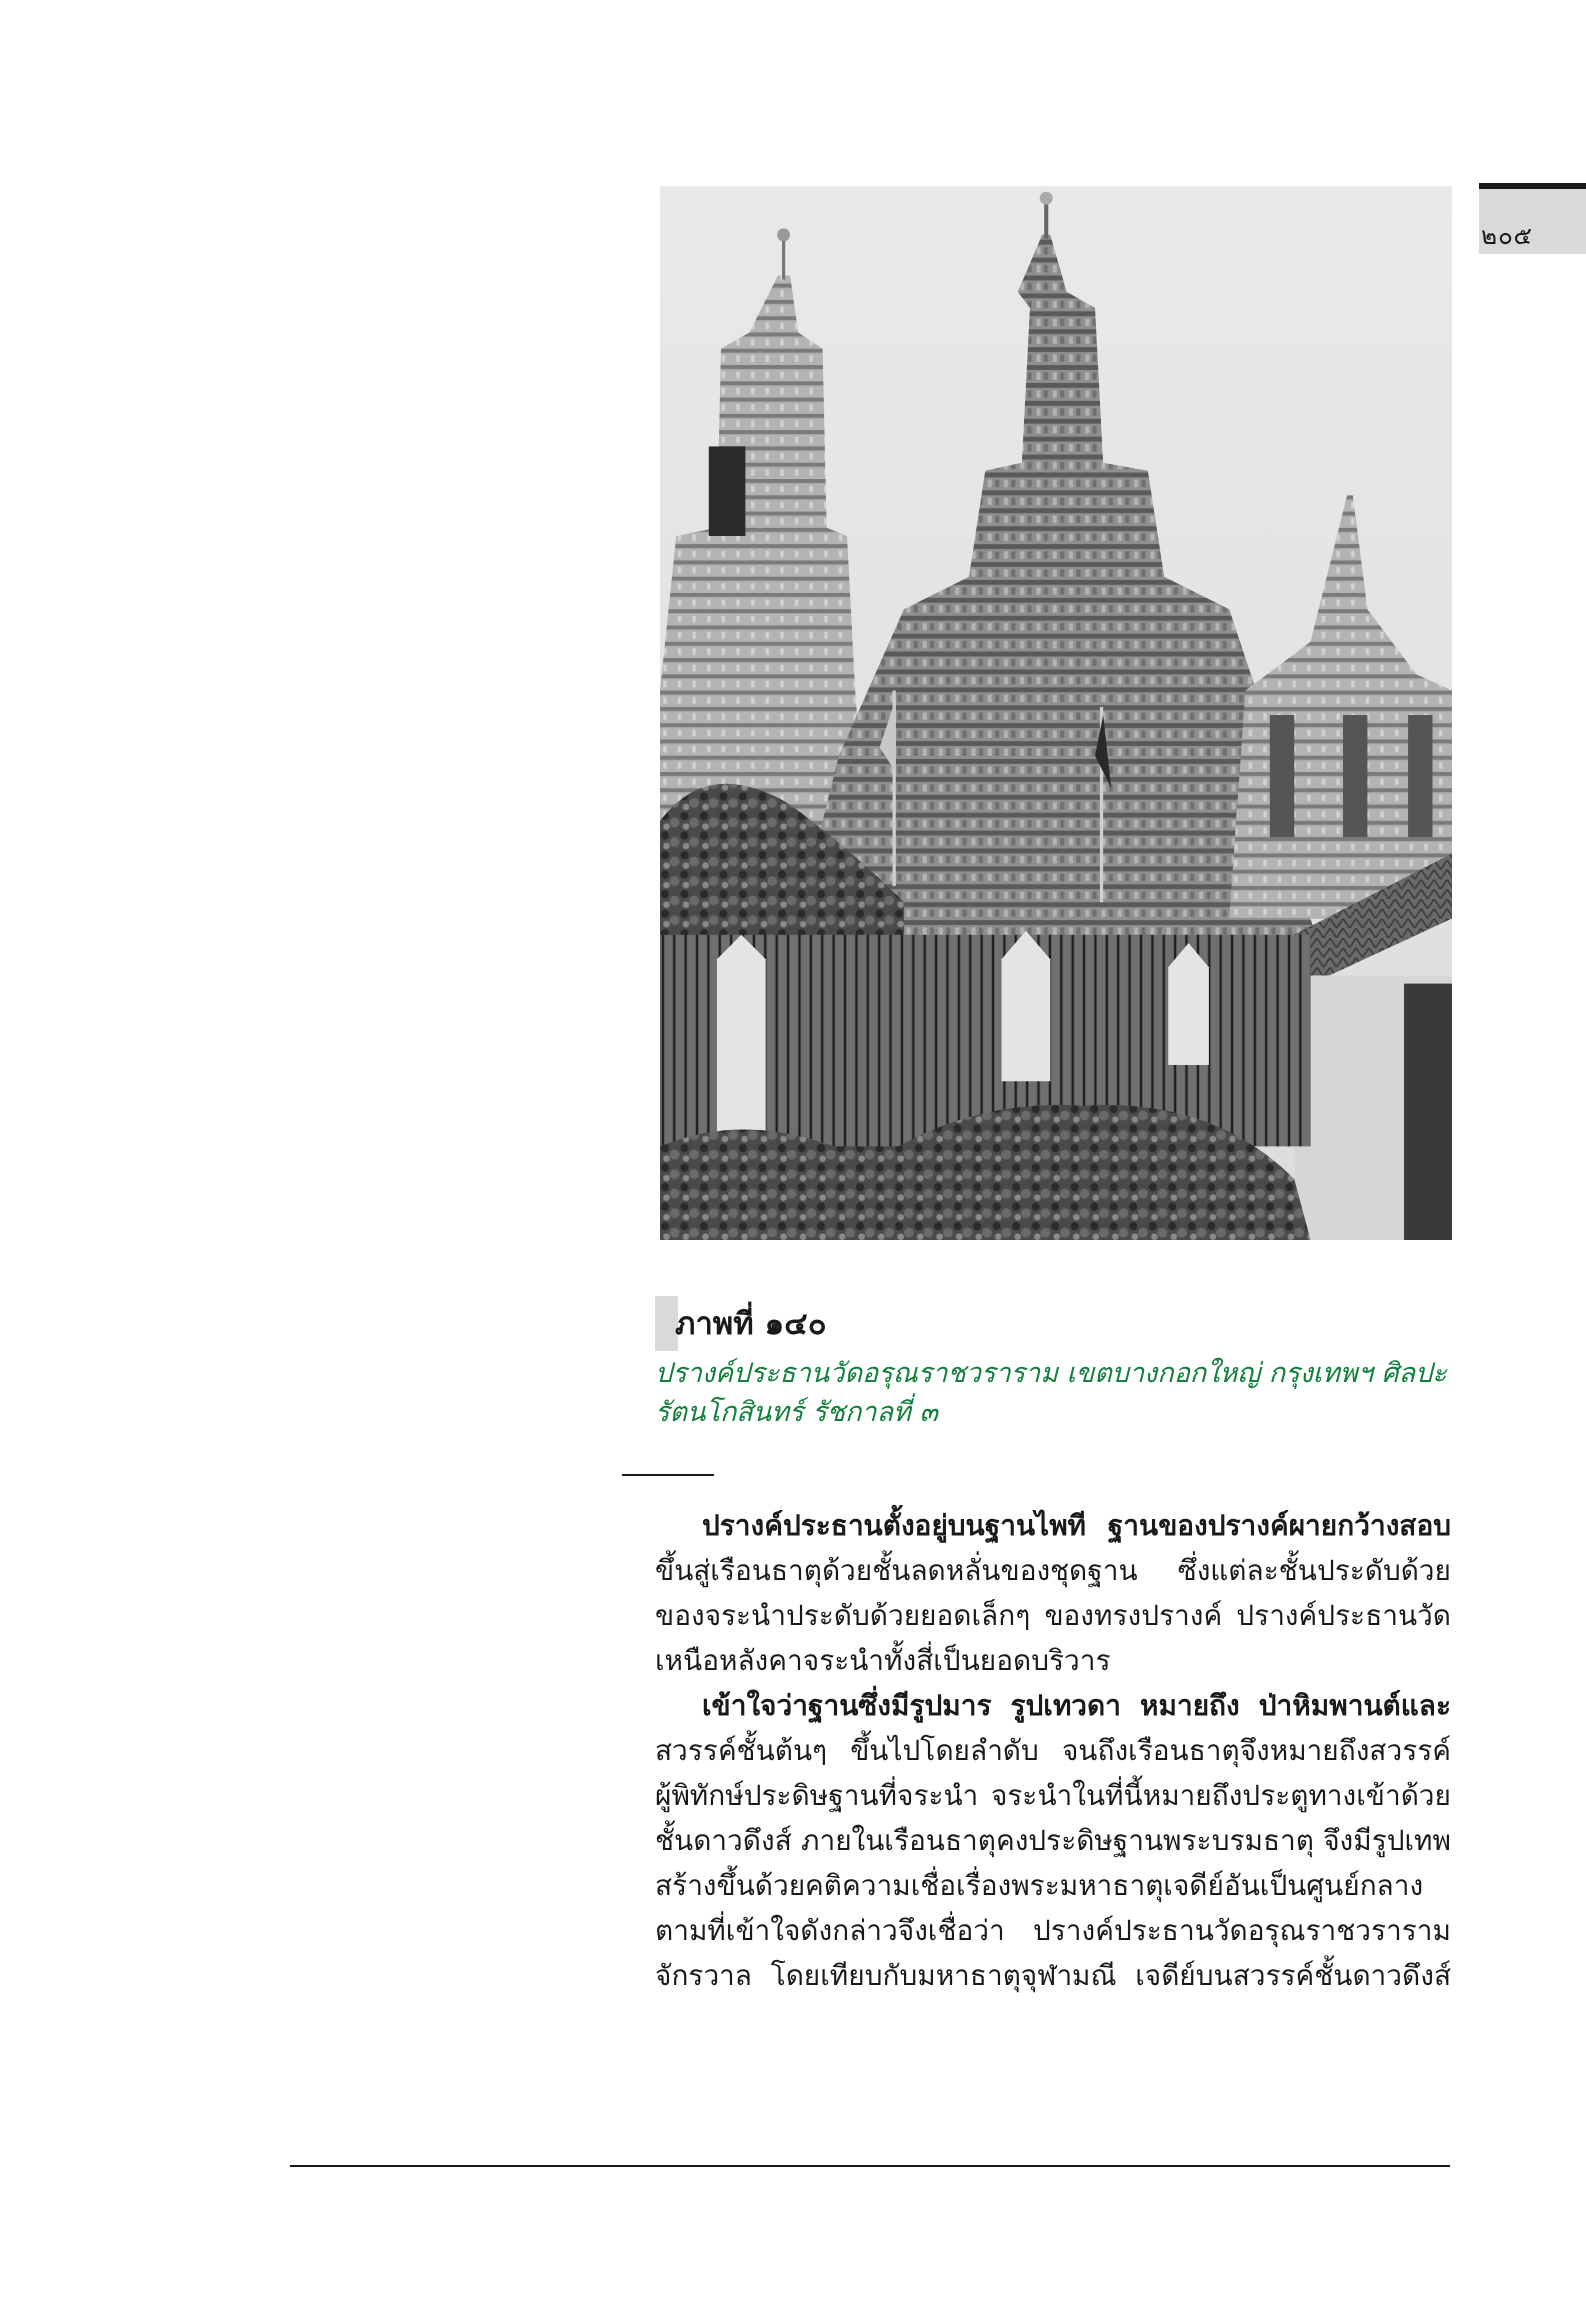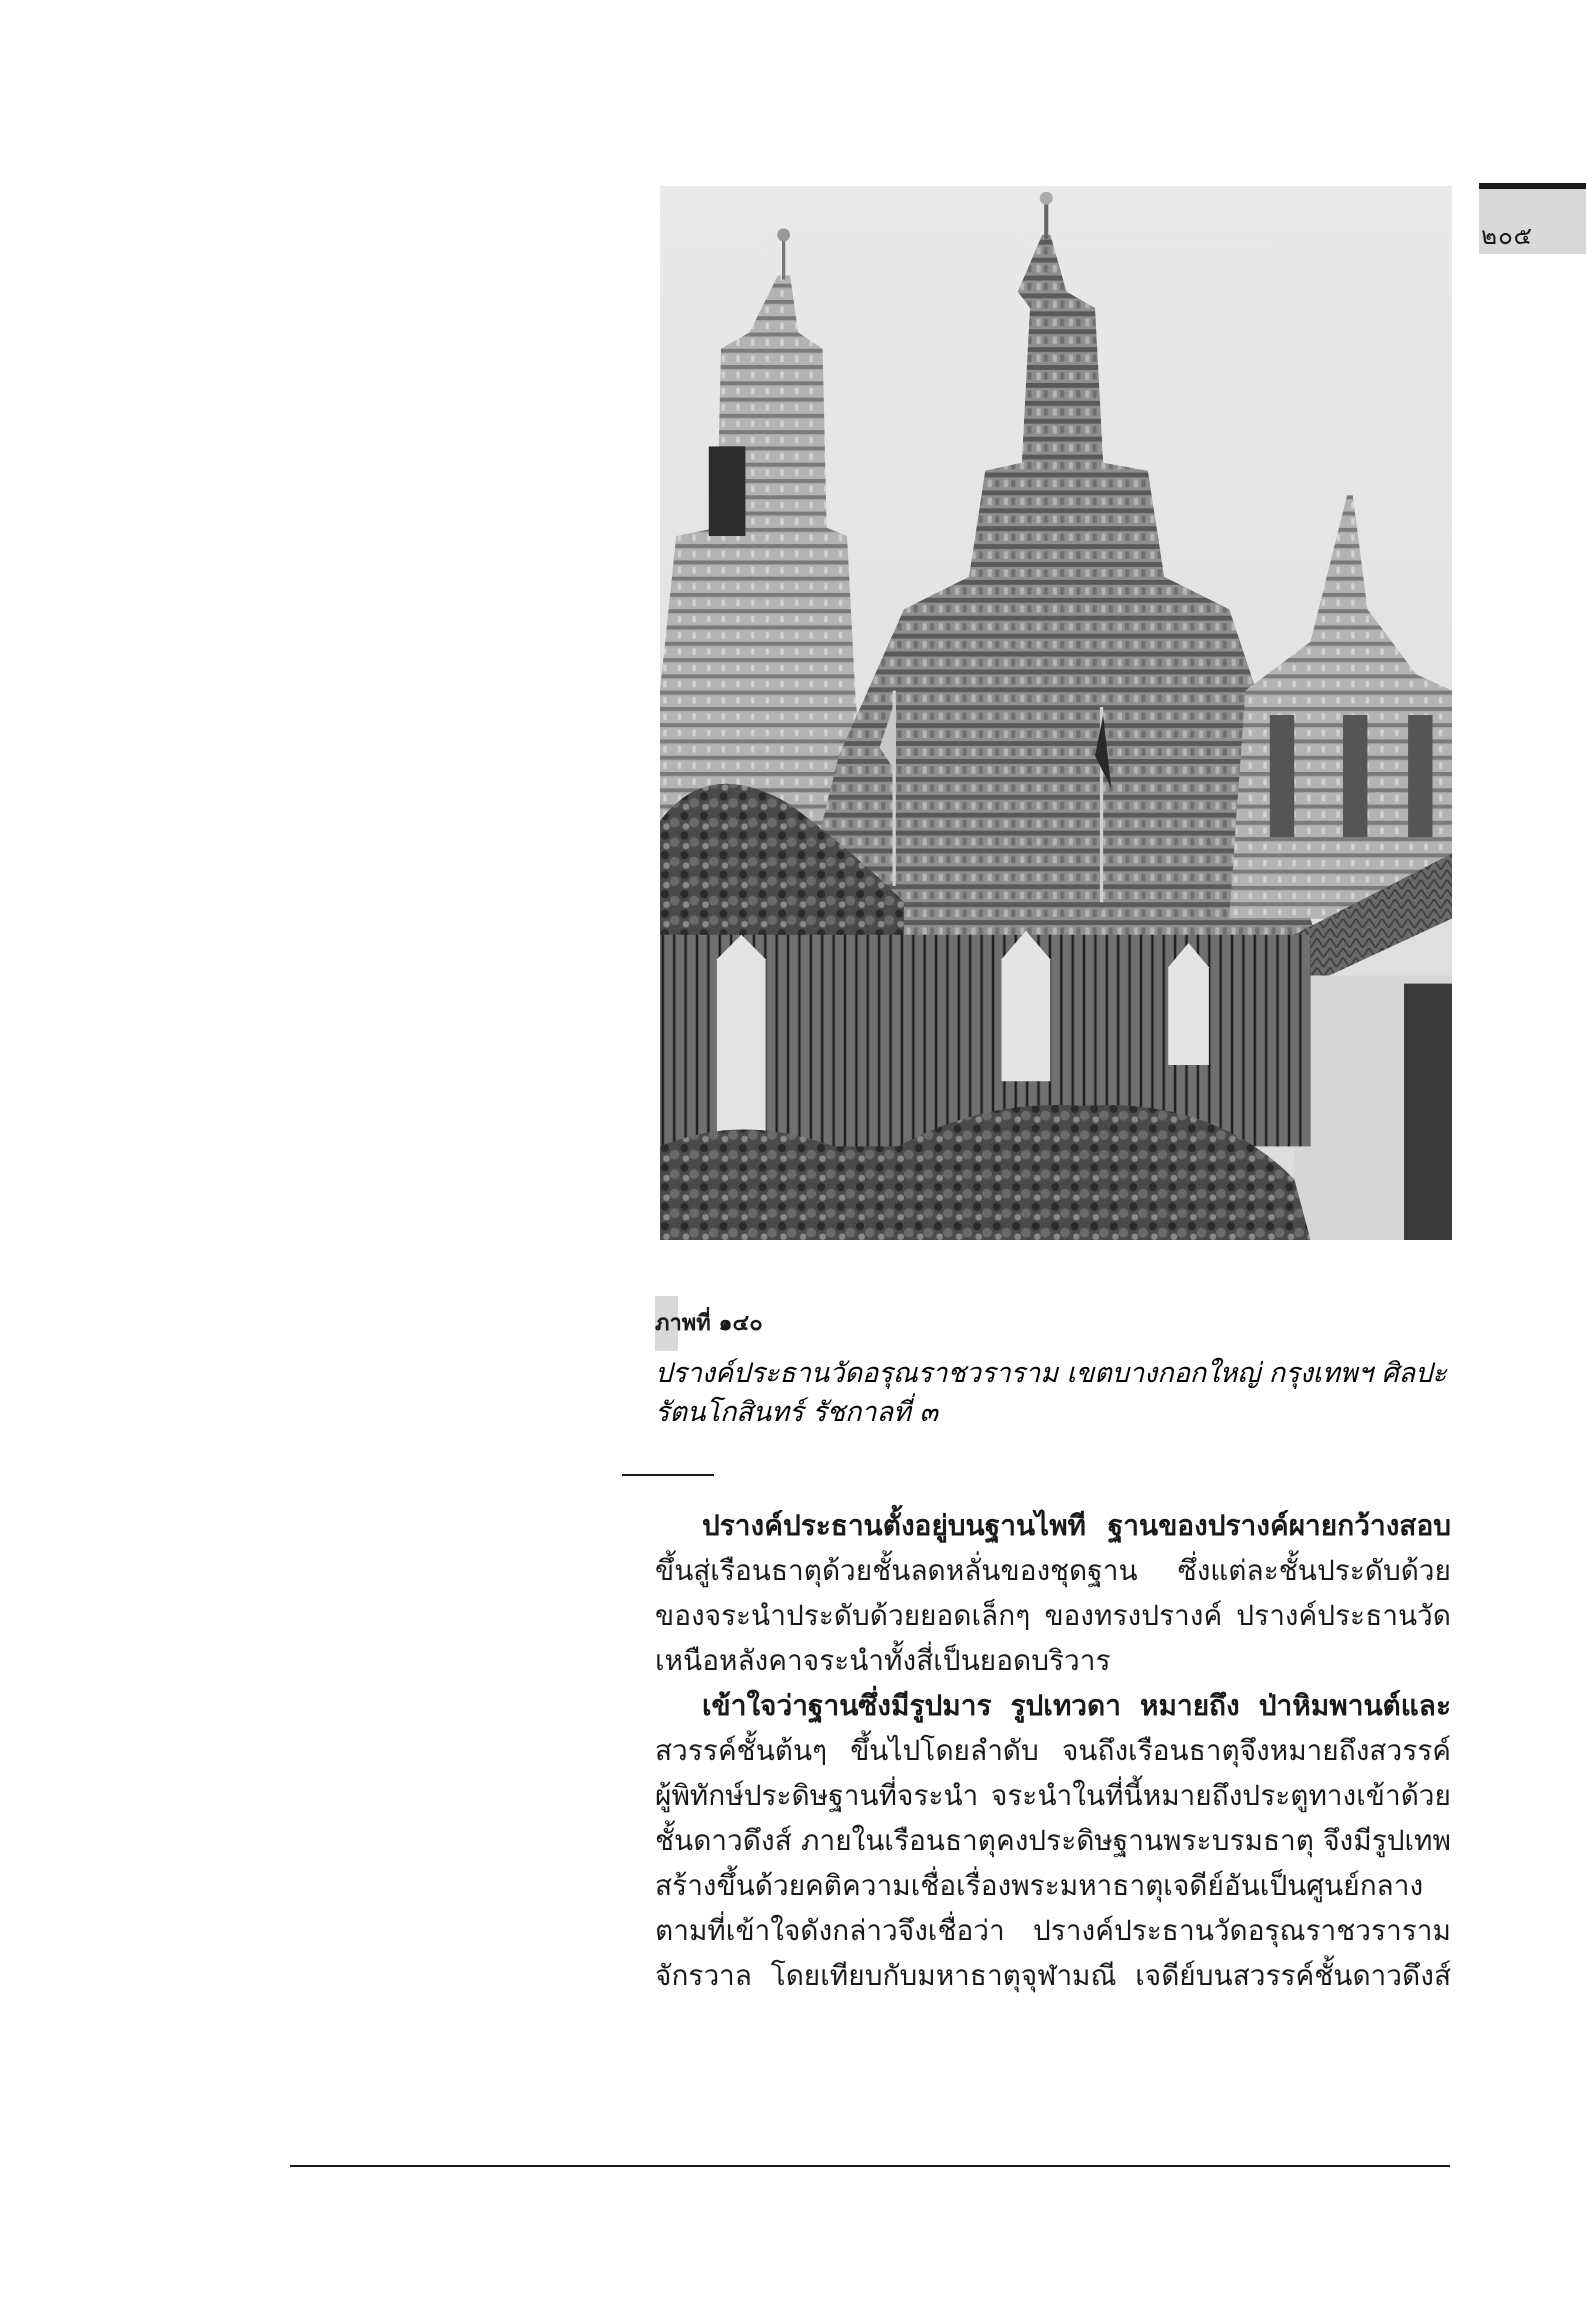--- a/index.html
+++ b/index.html
@@ -17,26 +17,26 @@
     }
     .photo {
       position: absolute; left: 660px; top: 186px; width: 792px; height: 1054px;
       background: #e6e6e6; overflow: hidden;
     }
     .photo svg { display: block; width: 100%; height: 100%; }
     .caption-marker {
       position: absolute; left: 655px; top: 1296px; width: 23px; height: 55px; background: #d9d9d9;
     }
     .caption-title {
-      position: absolute; left: 655px; top: 1302px; font-size: 22px; line-height: 42px;
-      font-weight: bold; color: #1a1a1a; white-space: nowrap;
+      position: absolute; left: 655px; top: 1302px; font-size: 31px; line-height: 42px;
+      font-weight: bold; color: #1a1a1a; white-space: nowrap; padding-left: 20px;
     }
     .caption-desc {
       position: absolute; left: 655px; top: 1353px; width: 793px; font-size: 27px; line-height: 39px;
-      font-style: italic; color: #000000;
+      font-style: italic; color: #15803d;
     }
     .caption-desc div { white-space: nowrap; }
     .short-rule {
       position: absolute; left: 622px; top: 1474px; width: 92px; height: 2.4px; background: #1a1a1a;
     }
     .body-text {
       position: absolute; left: 655px; top: 1503px; width: 796px;
       font-size: 28px; line-height: 45px; color: #1a1a1a;
     }
     .body-text .line {

